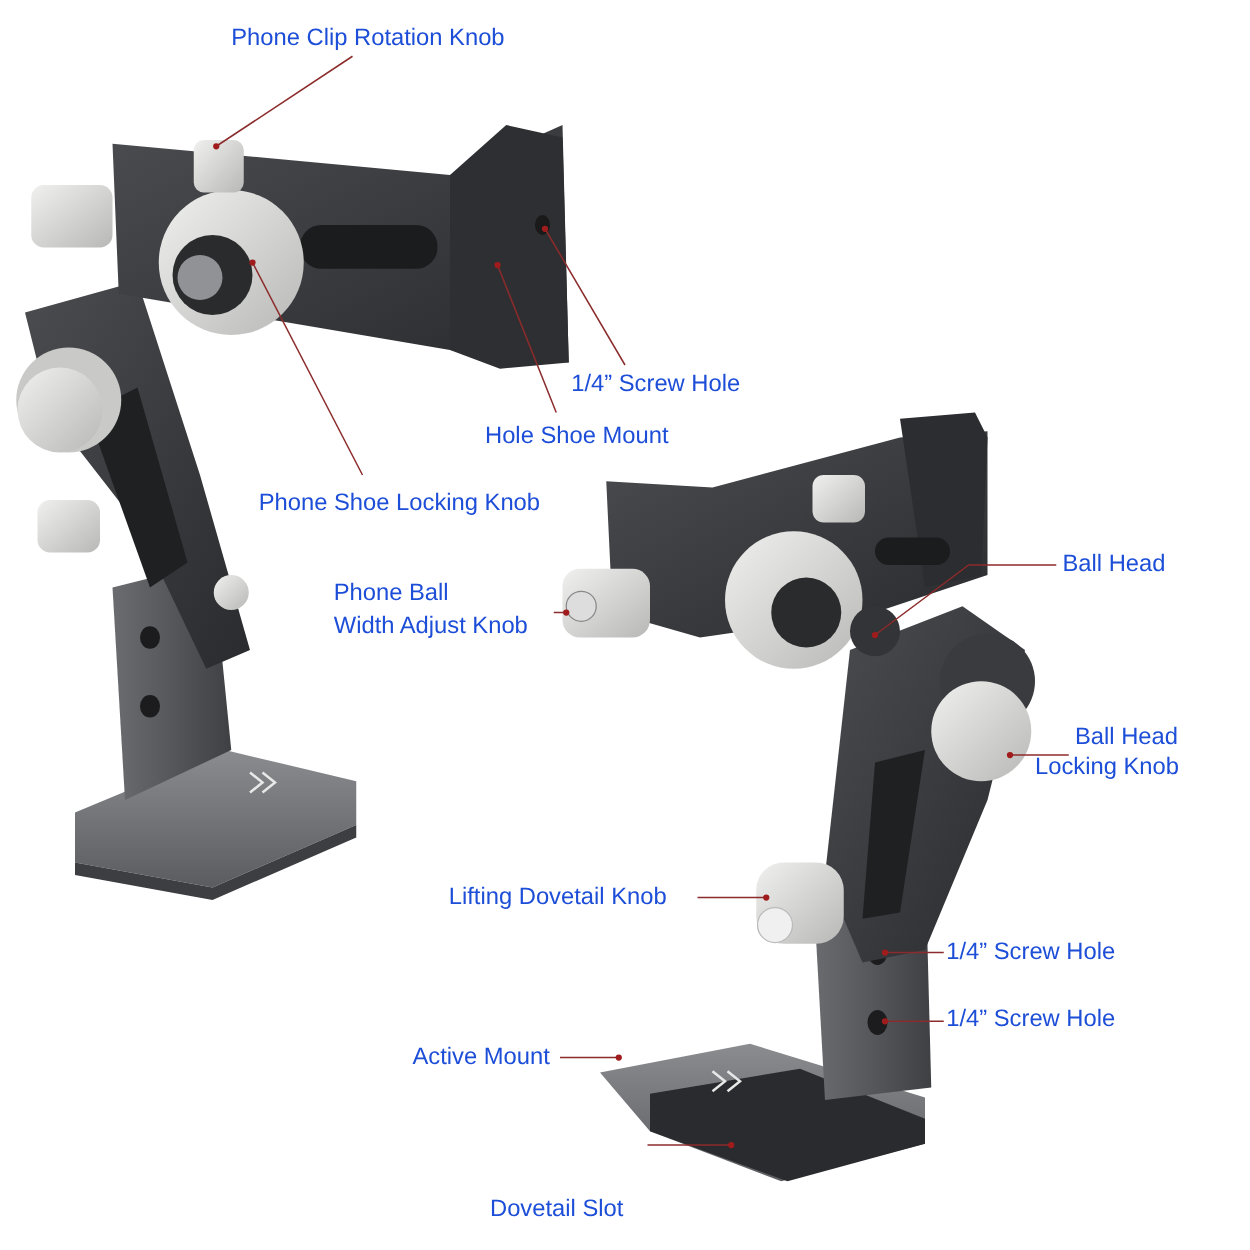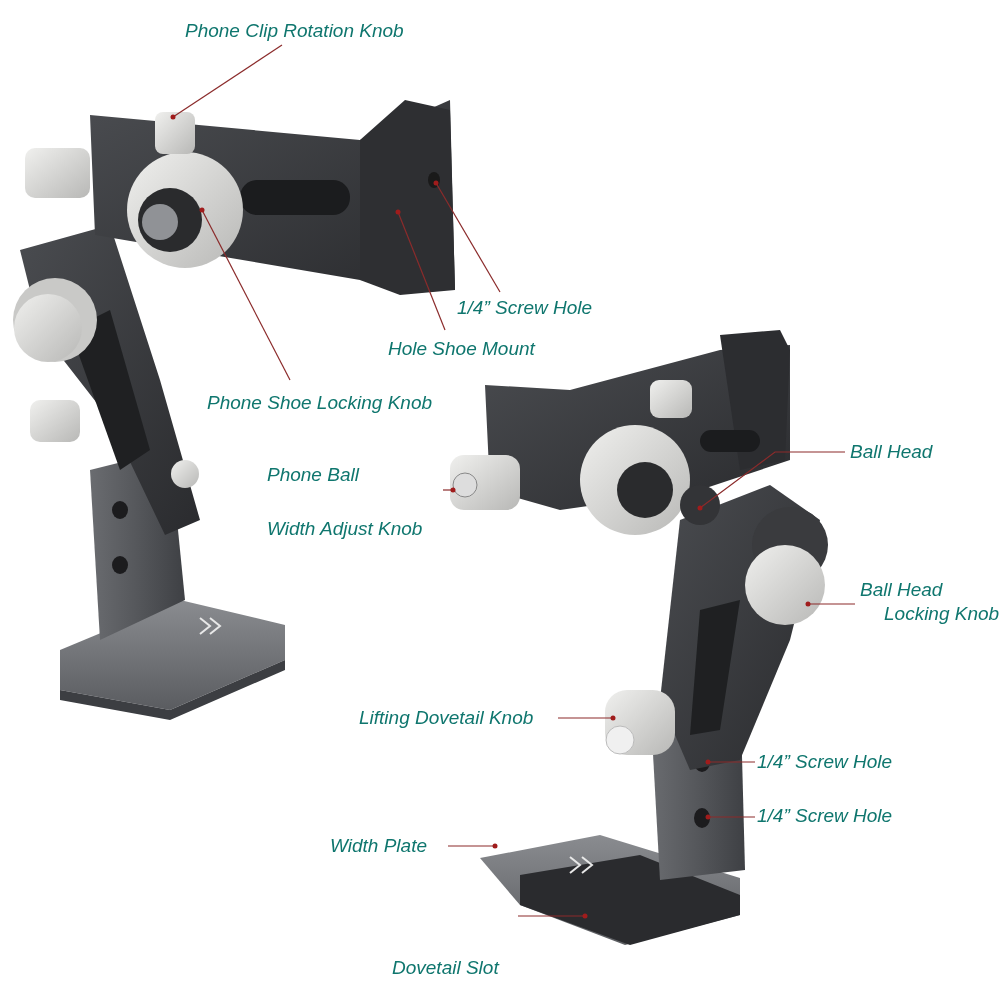--- a/index.html
+++ b/index.html
@@ -1,17 +1,17 @@
 <!DOCTYPE html>
 <html><head>
 <meta charset="utf-8">
 <style>
   html,body{margin:0;padding:0;background:#fff;}
   body{width:1000px;height:1000px;position:relative;overflow:hidden;font-family:"Liberation Sans",sans-serif;}
-  .label{position:absolute;color:#0f766e;font-size:19px;line-height:24px;white-space:nowrap;font-style:italic;}
+  .label{position:absolute;color:#1d4ed8;font-size:19px;line-height:24px;white-space:nowrap;}
   svg.art{position:absolute;left:0;top:0;}
 </style>
 </head>
 <body>
 
 <svg class="art" width="1000" height="1000" viewBox="0 0 1000 1000">
   <defs>
     <linearGradient id="gDark" x1="0" y1="0" x2="1" y2="1">
       <stop offset="0" stop-color="#4a4c50"></stop>
         <stop offset="1" stop-color="#2a2b2e"></stop>
@@ -126,21 +126,21 @@
     <circle cx="495" cy="846" r="2.5"></circle>
     <circle cx="585" cy="916" r="2.5"></circle>
   </g>
 </svg>
 
 <div class="label" style="left:185px;top:19px;">Phone Clip Rotation Knob</div>
 <div class="label" style="left:457px;top:296px;">1/4” Screw Hole</div>
 <div class="label" style="left:388px;top:337px;">Hole Shoe Mount</div>
 <div class="label" style="left:207px;top:391px;">Phone Shoe Locking Knob</div>
 <div class="label" style="left:267px;top:463px;">Phone Ball</div>
-<div class="label" style="left:267px;top:489px;margin-top:28px;">Width Adjust Knob</div>
+<div class="label" style="left:267px;top:489px;">Width Adjust Knob</div>
 <div class="label" style="left:850px;top:440px;">Ball Head</div>
 <div class="label" style="left:860px;top:578px;">Ball Head</div>
-<div class="label" style="left:884px;top:602px;">Locking Knob</div>
+<div class="label" style="left:828px;top:602px;">Locking Knob</div>
 <div class="label" style="left:359px;top:706px;">Lifting Dovetail Knob</div>
 <div class="label" style="left:757px;top:750px;">1/4” Screw Hole</div>
 <div class="label" style="left:757px;top:804px;">1/4” Screw Hole</div>
-<div class="label" style="left:330px;top:834px;">Width Plate</div>
+<div class="label" style="left:330px;top:834px;">Active Mount</div>
 <div class="label" style="left:392px;top:956px;">Dovetail Slot</div>
 
 </body></html>

